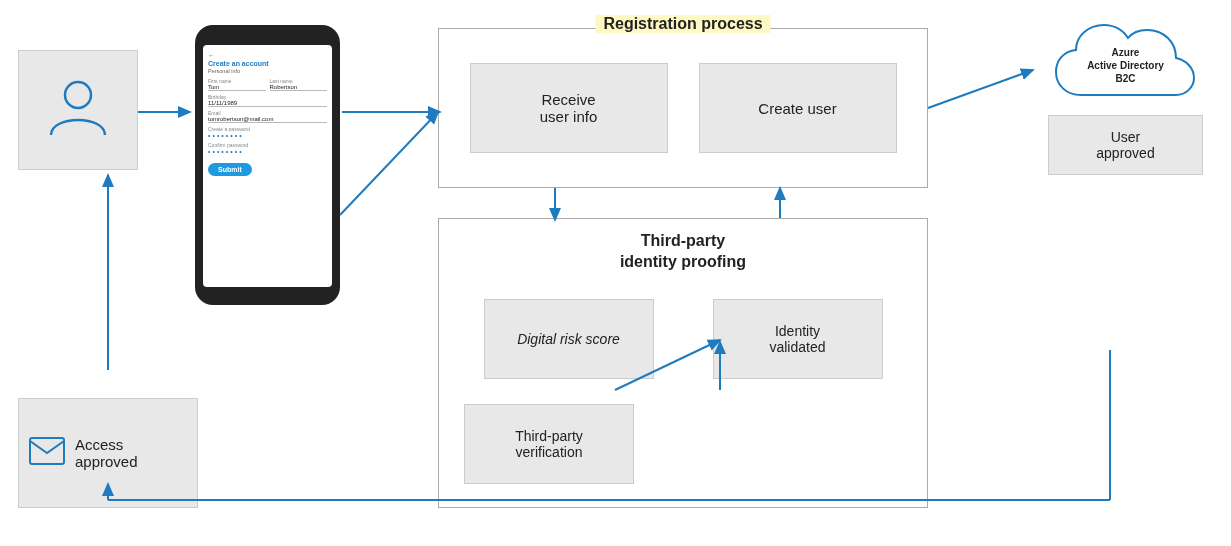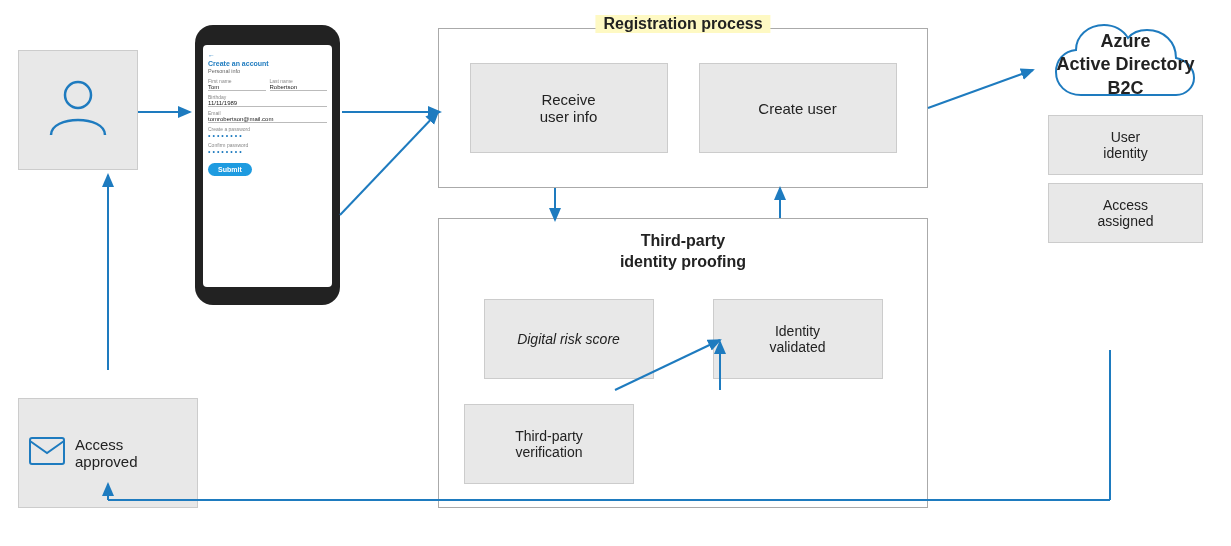--- a/index.html
+++ b/index.html
@@ -251,21 +251,21 @@
     .azure-cloud {
       width: 160px;
       height: 90px;
       position: relative;
       display: flex;
       align-items: center;
       justify-content: center;
       margin-bottom: 5px;
     }
     .azure-cloud-text {
-      font-size: 18px;
+      font-size: 10px;
       font-weight: bold;
       color: #222;
       text-align: center;
       line-height: 1.3;
       position: relative;
       z-index: 2;
     }
     .azure-sub-box {
       background: #e8e8e8;
       border: 1px solid #ccc;
@@ -392,25 +392,21 @@
 
       <svg viewBox="0 0 160 90" width="160" height="90" style="position:absolute;top:0;left:0;">
         <path d="M130,75 H35 C20,75 10,65 10,52 C10,40 18,31 30,30 C30,16 42,5 58,5 C68,5 77,10 82,18 C86,13 93,10 101,10 C118,10 130,22 130,38 C140,40 148,48 148,58 C148,67 140,75 130,75 Z" fill="white" stroke="#1e7bbf" stroke-width="2"></path>
       </svg>
       <div class="azure-cloud-text">
         <span>Azure<br>Active Directory<br>B2C</span>
       </div>
     </div>
     <div class="azure-sub-box">
       <span style="white-space:pre-line;">User
-identity</span>
-    </div>
-    <div class="azure-sub-box">
-      <span style="white-space:pre-line;">Access
-assigned</span>
+approved</span>
     </div>
   </div>
 
   <svg class="arrows-svg" viewBox="0 0 1231 546">
     <defs>
       <marker id="arrowhead" markerWidth="8" markerHeight="8" refX="6" refY="3" orient="auto">
         <polygon points="0 0, 7 3, 0 6" fill="#1e7bbf"></polygon>
       </marker>
       <marker id="arrowhead-up" markerWidth="8" markerHeight="8" refX="3" refY="6" orient="auto">
         <polygon points="0 7, 3 0, 6 7" fill="#1e7bbf"></polygon>

